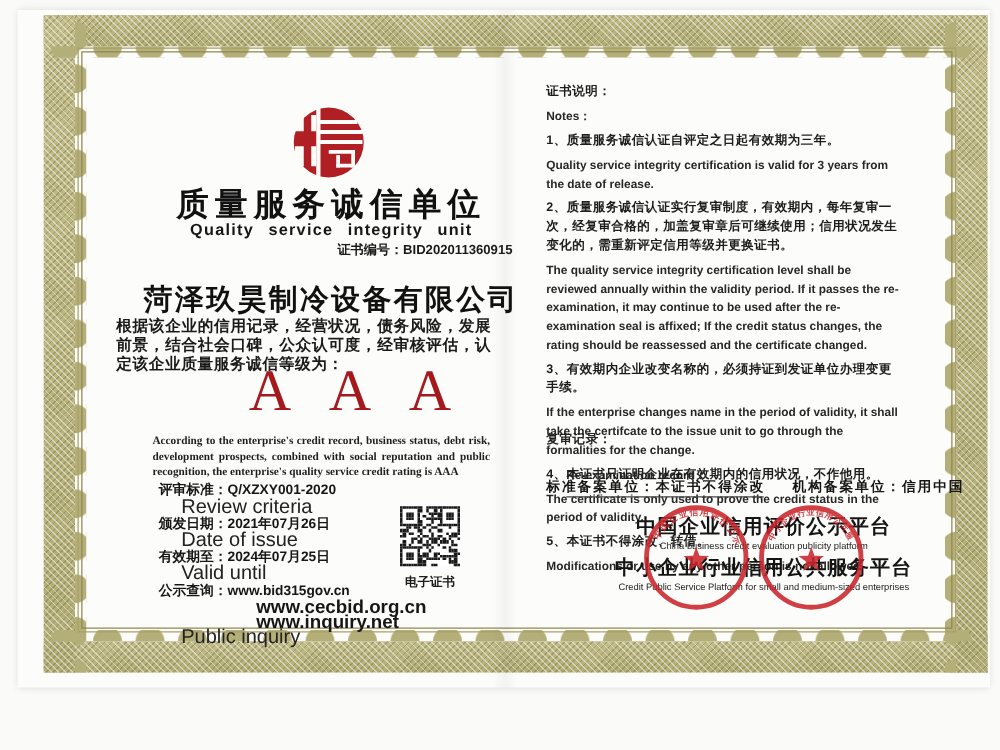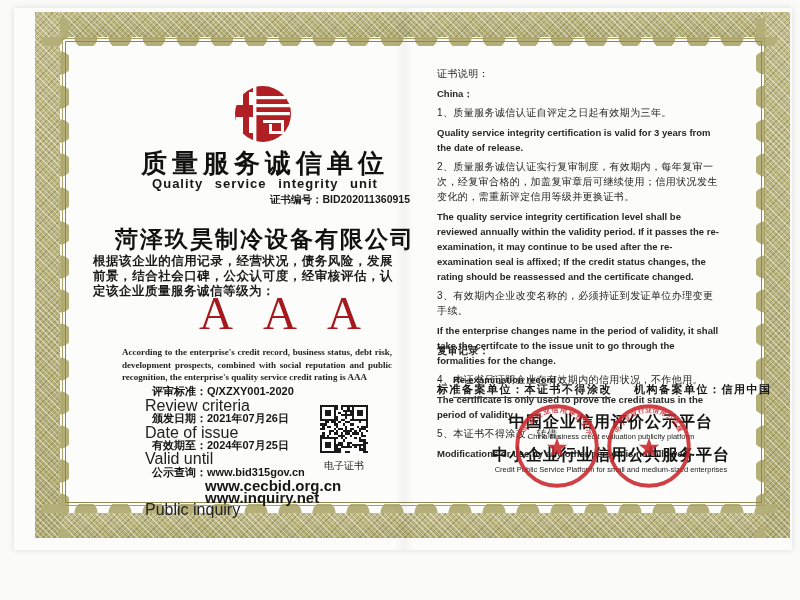--- a/index.html
+++ b/index.html
@@ -29,45 +29,45 @@
     background-size:9px 34px;background-repeat:repeat-y;}
   .sc-right{right:27px;top:4px;bottom:12px;width:9px;
     background:radial-gradient(circle at 100% 50%,#b4ae78 0 58%,rgba(180,174,120,0) 62%);
     background-size:9px 34px;background-repeat:repeat-y;}
   #frame{position:absolute;left:51px;top:33px;right:30px;bottom:47px;
          border:1px solid #8d8751;outline:1px solid #a7a168;outline-offset:2px;}
   #fold{position:absolute;left:394px;top:8px;width:20px;height:542px;
         background:linear-gradient(90deg,rgba(0,0,0,0) 0,rgba(0,0,0,.04) 50%,rgba(0,0,0,0) 100%);}
   
   .abs{position:absolute;}
-  .zh{font-weight:normal;color:#1d1d1d;}
+  .zh{font-weight:bold;color:#1d1d1d;}
   .en{font-weight:600;color:#272727;}
   
   #title{left:120px;top:146px;width:290px;text-align:center;font-size:26px;font-weight:bold;
          letter-spacing:5px;color:#111;}
   #title-en{left:120px;top:176px;width:290px;text-align:center;font-size:13px;font-weight:bold;
             letter-spacing:1px;word-spacing:7px;color:#161616;}
   #cert-no{left:120px;top:193px;width:290px;text-align:right;padding-right:22px;
            font-size:10.5px;font-weight:bold;color:#1a1a1a;}
   #company{left:70px;top:224px;width:390px;text-align:center;font-size:23px;font-weight:bold;
            letter-spacing:2px;color:#111;}
   #para-zh{left:93px;top:254px;width:300px;font-size:12.5px;line-height:15px;font-weight:bold;
            text-align:justify;letter-spacing:.5px;color:#1b1b1b;}
   #rating{left:70px;top:286px;width:390px;text-align:center;padding-left:30px;
           font-family:"Liberation Serif",serif;font-size:47px;letter-spacing:30px;
           color:#a5191e;font-weight:500;}
   #para-en{left:122px;top:346px;width:270px;font-family:"Liberation Serif",serif;font-size:9px;
            font-weight:bold;line-height:12.6px;text-align:justify;color:#1f1f1f;}
-  .fld-zh{left:152px;font-size:11px;font-weight:bold;color:#161616;}
+  .fld-zh{left:127px;font-size:11px;font-weight:bold;color:#161616;}
   .fld-en{left:145px;font-size:16px;font-weight:normal;color:#222;}
   .fld-url{left:205px;font-size:15px;font-weight:bold;color:#161616;}
   #qr{left:320px;top:405px;width:48px;height:48px;display:grid;
       grid-template-columns:repeat(21,1fr);grid-template-rows:repeat(21,1fr);background:#fff;}
   #qr div.on{background:#1a1a1a;}
-  #qr-label{left:314px;top:459px;width:60px;text-align:center;font-size:10px;font-weight:normal;color:#1c1c1c;}
+  #qr-label{left:314px;top:459px;width:60px;text-align:center;font-size:10px;font-weight:bold;color:#1c1c1c;}
   
   #notes{left:437px;top:66px;width:284px;}
   #notes p{margin:0 0 4.5px 0;line-height:15px;}
   #notes p.zh{font-size:10px;letter-spacing:.4px;}
   #notes p.en{font-size:9.5px;}
   #review-block{left:437px;top:344px;width:284px;}
   #review-zh{font-size:10px;font-weight:bold;letter-spacing:.5px;margin:0 0 8px 0;}
   #review-en{font-size:9.5px;font-weight:700;margin:16px;}
   #review-line{display:inline-block;width:158px;border-bottom:1px solid #444;height:10px;}
   #filing{left:437px;top:382px;width:320px;font-size:11px;font-weight:bold;letter-spacing:1.5px;
@@ -572,21 +572,21 @@
       <div></div>
       <div></div>
       <div></div>
       <div class="on"></div>
       <div class="on"></div>
     </div>
   <div class="abs" id="qr-label">电子证书</div>
 
   <div class="abs" id="notes">
       <p class="zh">证书说明：</p>
-      <p class="en">China：</p>
+      <p class="en">Notes：</p>
       <p class="zh">1、质量服务诚信认证自评定之日起有效期为三年。</p>
       <p class="en">Quality service integrity certification is valid for 3 years from the date of release.</p>
       <p class="zh">2、质量服务诚信认证实行复审制度，有效期内，每年复审一次，经复审合格的，加盖复审章后可继续使用；信用状况发生变化的，需重新评定信用等级并更换证书。</p>
       <p class="en">The quality service integrity certification level shall be reviewed annually within the validity period. If it passes the re-examination, it may continue to be used after the re-examination seal is affixed; If the credit status changes, the rating should be reassessed and the certificate changed.</p>
       <p class="zh">3、有效期内企业改变名称的，必须持证到发证单位办理变更手续。</p>
       <p class="en">If the enterprise changes name in the period of validity, it shall take the certifcate to the issue unit to go through the formalities for the change.</p>
       <p class="zh">4、本证书只证明企业在有效期内的信用状况，不作他用。</p>
       <p class="en">The certificate is only used to prove the credit status in the period of validity.</p>
       <p class="zh">5、本证书不得涂改、转借。</p>
       <p class="en">Modifications or use by any other person is not allowed.</p>

